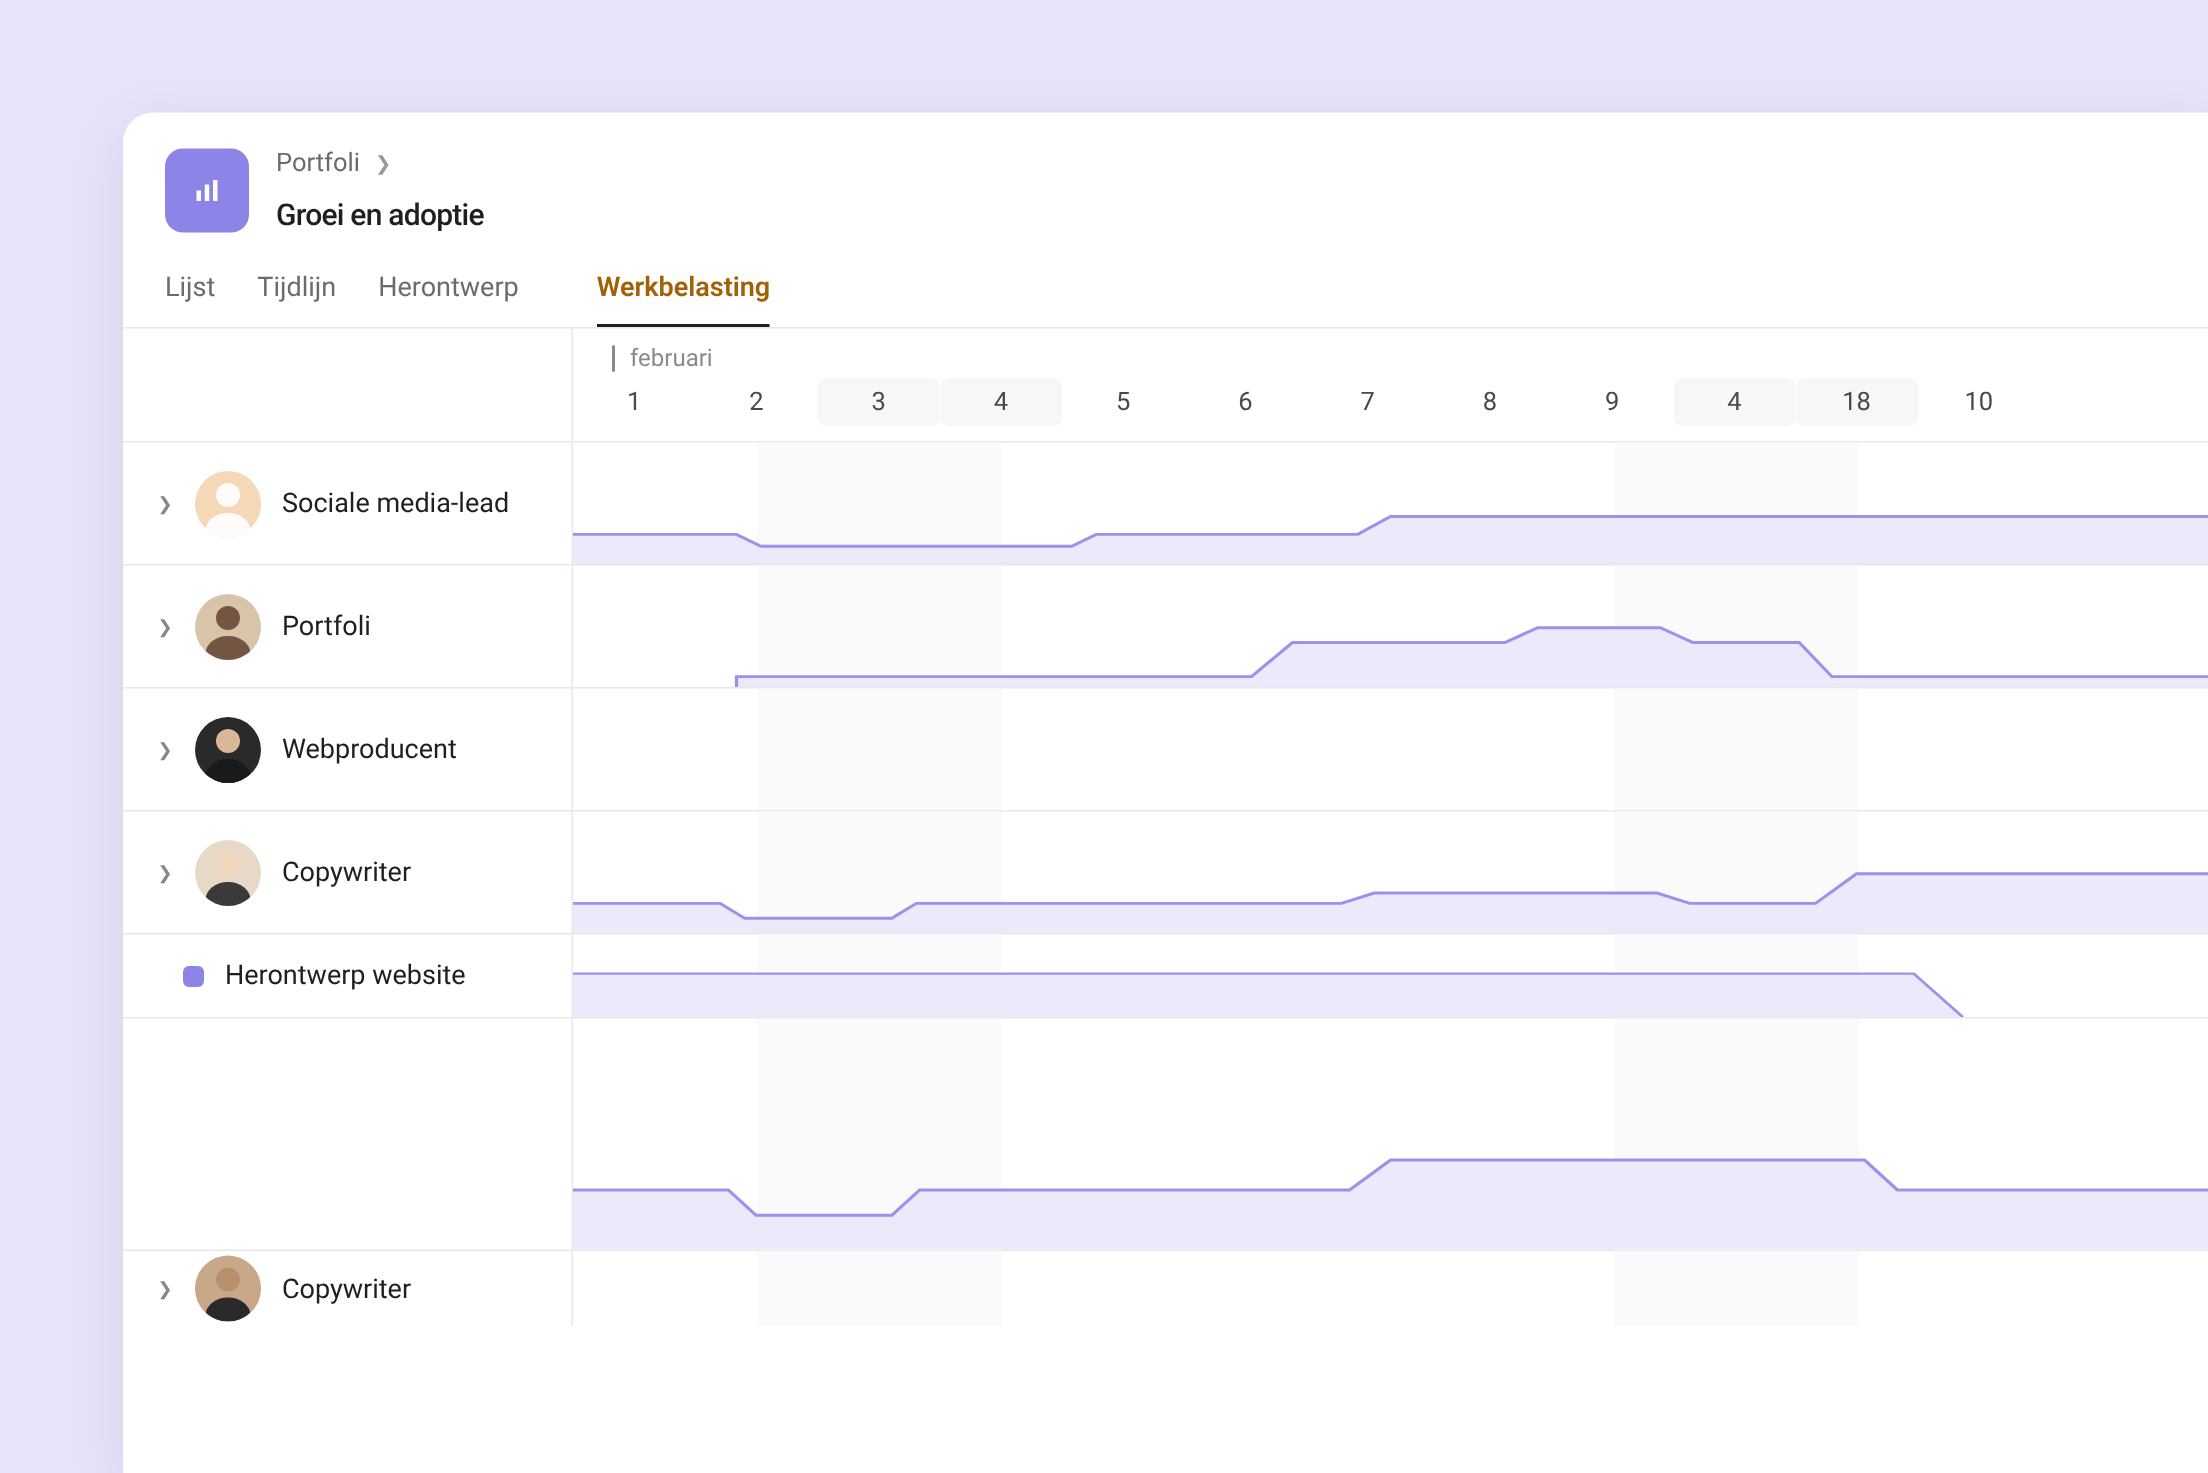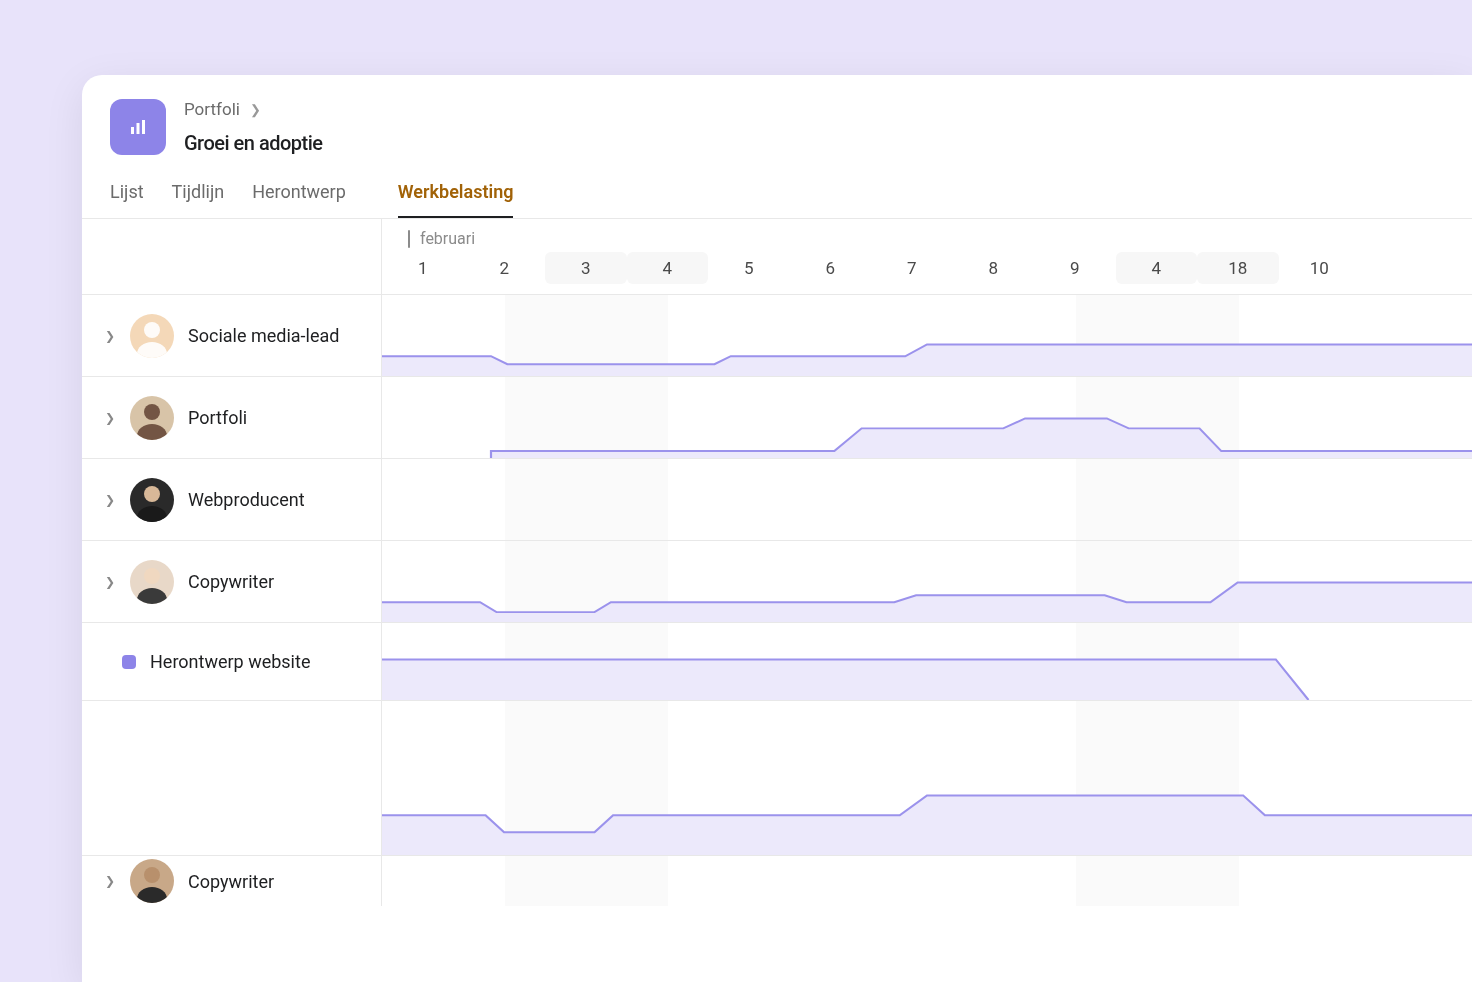--- a/index.html
+++ b/index.html
@@ -143,21 +143,21 @@
     .rows-container {
       display: flex;
       flex-direction: column;
     }
     .row {
       display: flex;
       height: 82px;
       border-bottom: 1px solid #E8E8E8;
     }
     .row.sub {
-      height: 78px;
+      height: 56px;
     }
     .row-left {
       width: 300px;
       flex-shrink: 0;
       border-right: 1px solid #E8E8E8;
       display: flex;
       align-items: center;
       padding: 0 16px 0 22px;
       gap: 14px;
     }

